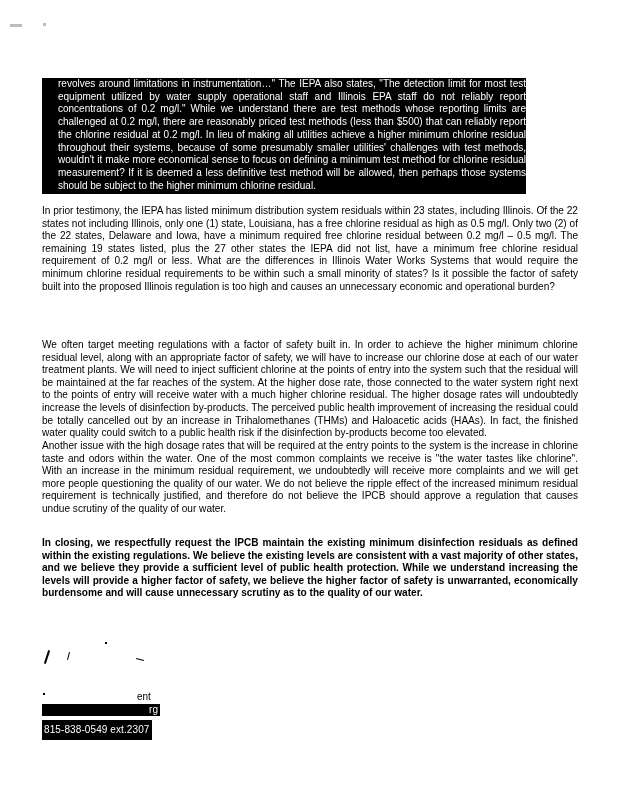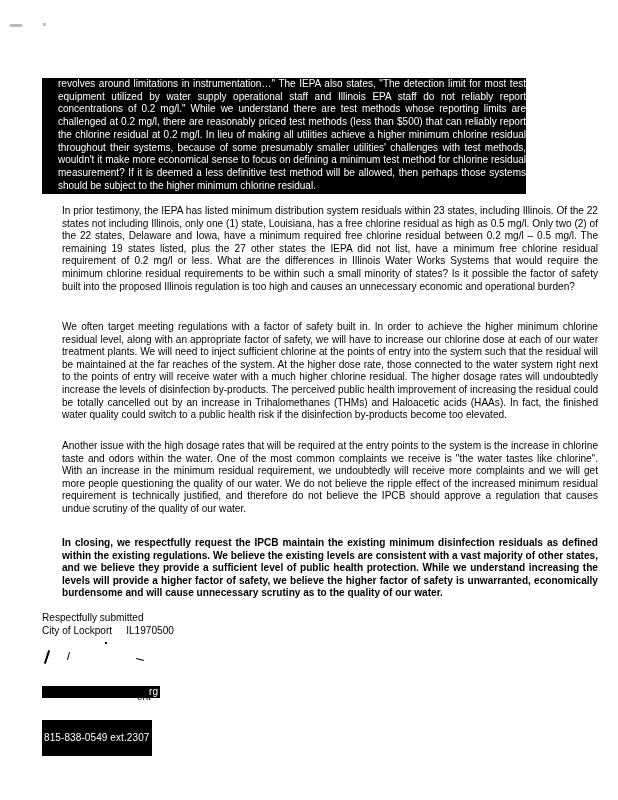--- a/index.html
+++ b/index.html
@@ -8,61 +8,57 @@
     .page { position: absolute; left: 0; top: 0; width: 618px; height: 800px; }
     .speck { position: absolute; background: #bdbdbd; }
     .redacted-block {
       position: absolute; left: 42px; top: 78px; width: 468px;
       background: #000; color: #fff;
       font-size: 10px; line-height: 12.7px; text-align: justify;
       padding: 0 0 2px 16px;
     }
     .para {
       position: absolute; left: 42px; width: 536px;
-      font-size: 10.1px; line-height: 12.6px; text-align: justify; margin-left: 20px;
+      font-size: 10.1px; line-height: 12.6px; text-align: justify;
     }
     .para p { margin: 0; }
     .closing { position: absolute; left: 42px; top: 612px; font-size: 10.1px; line-height: 12.8px; }
     .sig-mark { position: absolute; background: #000; }
     .title-frag { position: absolute; left: 137px; top: 691px; font-size: 10px; text-align: center; }
     .dot { position: absolute; left: 43px; top: 693px; width: 2px; height: 2px; background:#000; }
-    .email-bar { position: absolute; left: 42px; top: 686px; height: 12px; background: #000; color:#fff;
+    .email-bar { position: absolute; left: 42px; top: 704px; height: 12px; background: #000; color:#fff;
                  font-size: 10px; line-height: 12px; padding: 0 2px 0 0; width: 116px; text-align: right;}
     .phone-bar { position: absolute; left: 42px; top: 720px; height: 12px; background: #000; color:#fff;
-                 font-size: 10px; line-height: 12px; padding: 12px 2px; letter-spacing: 0.1px;}
+                 font-size: 10px; line-height: 12px; padding: 4px 2px; letter-spacing: 0.1px;}
   </style>
 </head>
 <body>
 
 <div class="page">
   <div class="speck" style="left:10px;top:24px;width:12px;height:3px;"></div>
   <div class="speck" style="left:43px;top:23px;width:3px;height:3px;"></div>
 
   <div class="redacted-block">revolves around limitations in instrumentation…"  The IEPA also states, "The detection limit for most test equipment utilized by water supply operational staff and Illinois EPA staff do not reliably report concentrations of 0.2 mg/l."  While we understand there are test methods whose reporting limits are challenged at 0.2 mg/l, there are reasonably priced test methods (less than $500) that can reliably report the chlorine residual at 0.2 mg/l.  In lieu of making all utilities achieve a higher minimum chlorine residual throughout their systems, because of some presumably smaller utilities' challenges with test methods, wouldn't it make more economical sense to focus on defining a minimum test method for chlorine residual measurement?  If it is deemed a less definitive test method will be allowed, then perhaps those systems should be subject to the higher minimum chlorine residual.</div>
 
   <div class="para" style="top:205px;">
     <p>In prior testimony, the IEPA has listed minimum distribution system residuals within 23 states, including Illinois.  Of the 22 states not including Illinois, only one (1) state, Louisiana, has a free chlorine residual as high as 0.5 mg/l.  Only two (2) of the 22 states, Delaware and Iowa, have a minimum required free chlorine residual between 0.2 mg/l – 0.5 mg/l.  The remaining 19 states listed, plus the 27 other states the IEPA did not list, have a minimum free chlorine residual requirement of 0.2 mg/l or less.  What are the differences in Illinois Water Works Systems that would require the minimum chlorine residual requirements to be within such a small minority of states?  Is it possible the factor of safety built into the proposed Illinois regulation is too high and causes an unnecessary economic and operational burden?</p>
   </div>
 
-  <div class="para" style="top:321px;">
+  <div class="para" style="top:339px;">
     <p>We often target meeting regulations with a factor of safety built in.  In order to achieve the higher minimum chlorine residual level, along with an appropriate factor of safety, we will have to increase our chlorine dose at each of our water treatment plants.  We will need to inject sufficient chlorine at the points of entry into the system such that the residual will be maintained at the far reaches of the system.  At the higher dose rate, those connected to the water system right next to the points of entry will receive water with a much higher chlorine residual.  The higher dosage rates will undoubtedly increase the levels of disinfection by-products.  The perceived public health improvement of increasing the residual could be totally cancelled out by an increase in Trihalomethanes (THMs) and Haloacetic acids (HAAs).  In fact, the finished water quality could switch to a public health risk if the disinfection by-products become too elevated.</p>
   </div>
 
   <div class="para" style="top:440px;">
     <p>Another issue with the high dosage rates that will be required at the entry points to the system is the increase in chlorine taste and odors within the water.  One of the most common complaints we receive is "the water tastes like chlorine".  With an increase in the minimum residual requirement, we undoubtedly will receive more complaints and we will get more people questioning the quality of our water.  We do not believe the ripple effect of the increased minimum residual requirement is technically justified, and therefore do not believe the IPCB should approve a regulation that causes undue scrutiny of the quality of our water.</p>
   </div>
 
   <div class="para" style="top:537px;font-weight:bold;">
     <p>In closing, we respectfully request the IPCB maintain the existing minimum disinfection residuals as defined within the existing regulations.  We believe the existing levels are consistent with a vast majority of other states, and we believe they provide a sufficient level of public health protection.  While we understand increasing the levels will provide a higher factor of safety, we believe the higher factor of safety is unwarranted, economically burdensome and will cause unnecessary scrutiny as to the quality of our water.</p>
   </div>
 
-  <div class="closing">
-    <div>Respectfully submitted</div>
-    <div style="white-space:pre;">City of Lockport     IL1970500</div>
-  </div>
 
   <div class="sig-mark" style="left:46px;top:650px;width:2px;height:14px;transform:rotate(18deg);"></div>
   <div class="sig-mark" style="left:68px;top:652px;width:1px;height:8px;transform:rotate(15deg);"></div>
   <div class="sig-mark" style="left:105px;top:642px;width:2px;height:2px;"></div>
   <div class="sig-mark" style="left:136px;top:659px;width:8px;height:1px;transform:rotate(15deg);"></div>
 
   <div class="dot"></div>
   <div class="title-frag">ent</div>
   <div class="email-bar">rg</div>
   <div class="phone-bar">815-838-0549 ext.2307</div>

